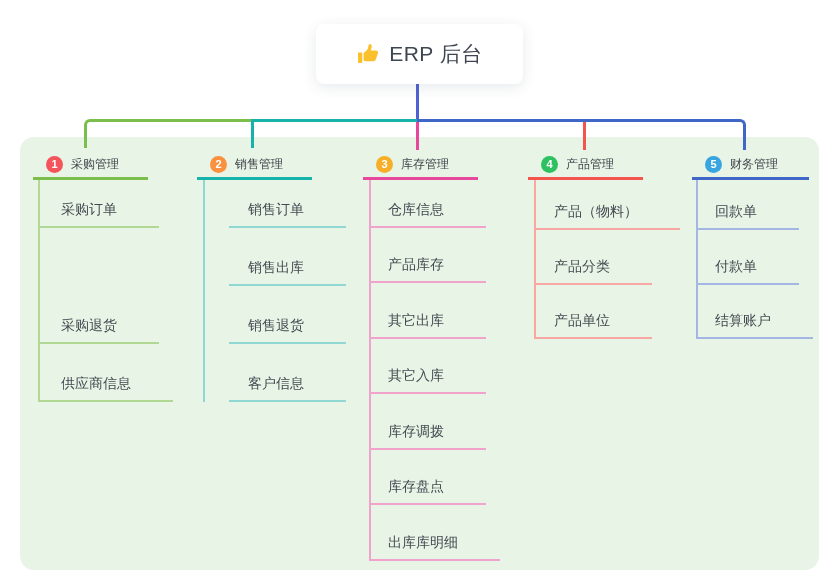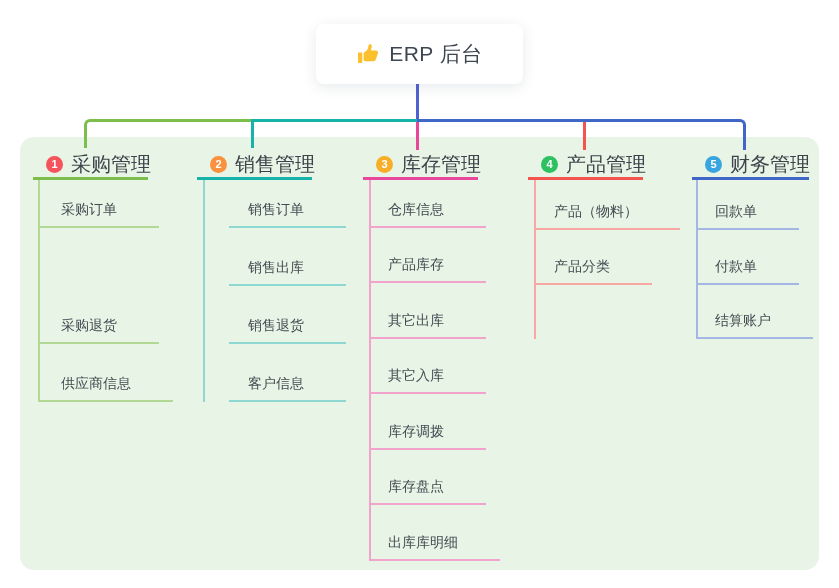--- a/index.html
+++ b/index.html
@@ -25,21 +25,21 @@
     border-top:3px solid var(--teal);border-left:3px solid var(--teal);box-sizing:border-box;}
   .elbow-blue{left:417px;top:119px;width:329px;height:31px;
     border-top:3px solid var(--blue);border-right:3px solid var(--blue);
     border-top-right-radius:6px;box-sizing:border-box;}
   .drop-magenta{left:416px;top:122px;width:3px;height:28px;background:var(--magenta);}
   .drop-red{left:583px;top:122px;width:3px;height:28px;background:var(--red);}
 
   
   .branch-header{position:absolute;top:151px;height:26px;box-sizing:content-box;
     display:flex;align-items:center;padding-left:13px;}
-  .branch-title{font-size:20px;color:var(--title-text);margin-left:8px;white-space:nowrap;}
+  .branch-title{font-size:12px;color:var(--title-text);margin-left:8px;white-space:nowrap;}
   .badge{width:17px;height:17px;border-radius:50%;color:#fff;font-size:11px;font-weight:700;
     display:flex;align-items:center;justify-content:center;flex:0 0 auto;}
   .bh1{left:33px;width:102px;border-bottom:3px solid var(--green);}
   .bh2{left:197px;width:102px;border-bottom:3px solid var(--teal);}
   .bh3{left:363px;width:102px;border-bottom:3px solid var(--magenta);}
   .bh4{left:528px;width:102px;border-bottom:3px solid var(--red);}
   .bh5{left:692px;width:104px;border-bottom:3px solid var(--blue);}
   .bh1 .badge{background:var(--badge-1);} .bh2 .badge{background:var(--badge-2);}
   .bh3 .badge{background:var(--badge-3);} .bh4 .badge{background:var(--badge-4);}
   .bh5 .badge{background:var(--badge-5);}
@@ -118,20 +118,21 @@
   <div class="child c3" style="top:477px">库存盘点</div>
   <div class="child c3" style="top:533px">出库库明细</div>
 
   <div class="branch-header bh4">
     <span class="badge">4</span>
     <span class="branch-title">产品管理</span>
   </div>
   <div class="spine sp4"></div>
   <div class="child c4" style="top:202px">产品（物料）</div>
   <div class="child c4" style="top:257px">产品分类</div>
+  <div class="child c4" style="top:311px">产品单位</div>
 
   <div class="branch-header bh5">
     <span class="badge">5</span>
     <span class="branch-title">财务管理</span>
   </div>
   <div class="spine sp5"></div>
   <div class="child c5" style="top:202px">回款单</div>
   <div class="child c5" style="top:257px">付款单</div>
   <div class="child c5" style="top:311px">结算账户</div>
 

